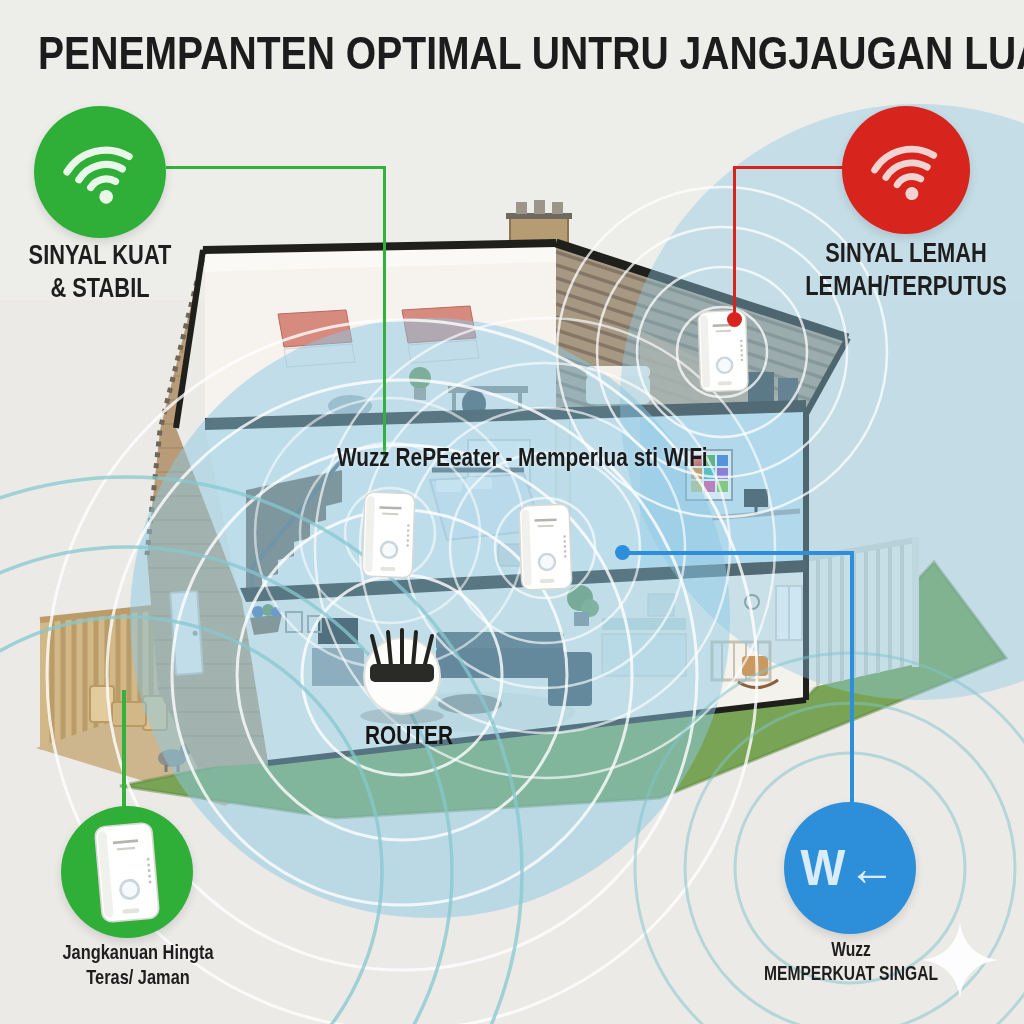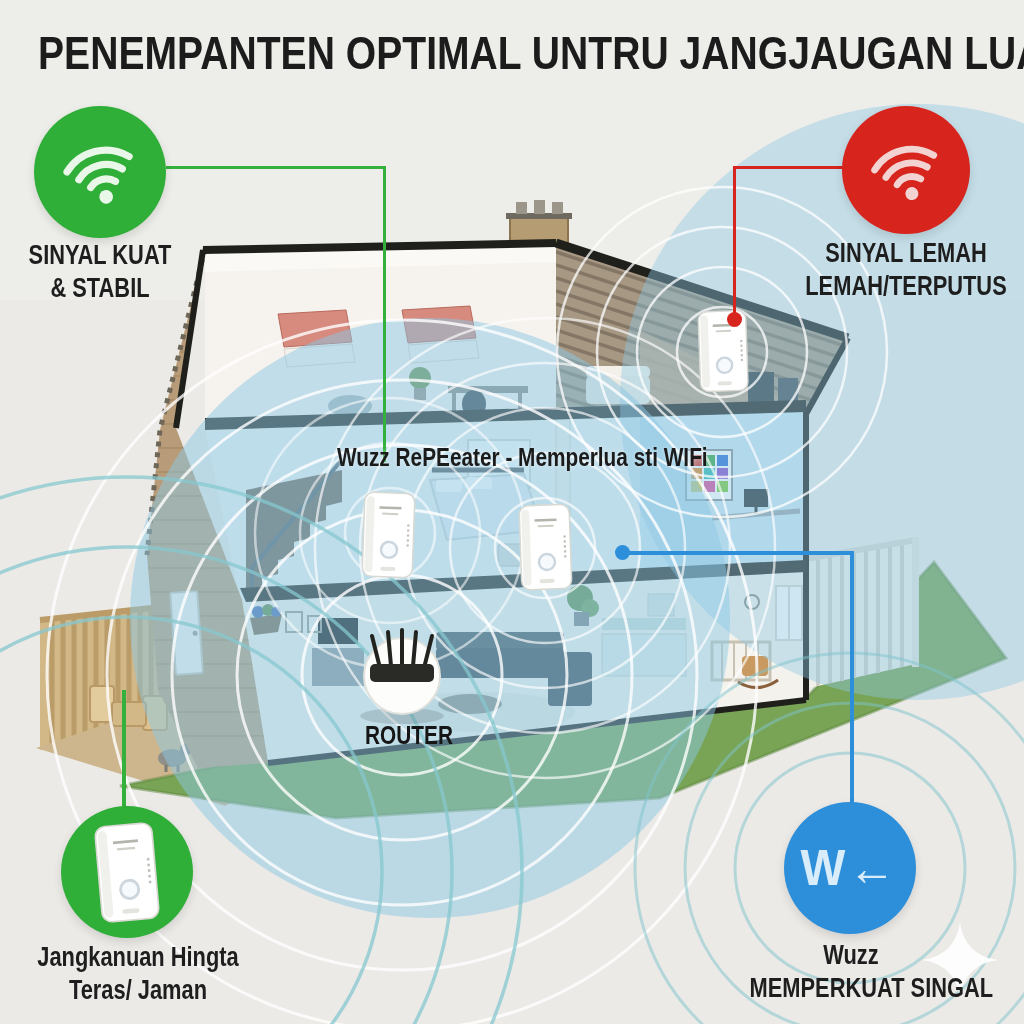--- a/index.html
+++ b/index.html
@@ -440,26 +440,26 @@
   <div class="lbl caps" style="left:-30px;top:238px;width:260px;">
     <span class="ln">SINYAL KUAT</span>
     <span class="ln">&amp; STABIL</span>
   </div>
 
   <div class="lbl caps" style="left:776px;top:236px;width:260px;">
     <span class="ln">SINYAL LEMAH</span>
     <span class="ln">LEMAH/TERPUTUS</span>
   </div>
 
-  <div class="lbl" style="left:3px;top:940px;width:270px;font-size:28px;">
+  <div class="lbl" style="left:3px;top:940px;width:270px;font-size:21px;">
     <span class="ln">Jangkanuan Hingta</span>
     <span class="ln">Teras/ Jaman</span>
   </div>
 
-  <div class="lbl" style="left:721px;top:938px;width:260px;font-size:28px;">
+  <div class="lbl" style="left:721px;top:938px;width:260px;font-size:20px;">
     <span class="ln">Wuzz</span>
     <span class="ln">MEMPERKUAT SINGAL</span>
   </div>
 
   <div class="caption" style="left:297px;top:442px;width:400px;">Wuzz RePEeater - Memperlua sti WIFi</div>
 
   <div class="router-lbl" style="left:329px;top:720px;width:160px;">ROUTER</div>
 
 </div>
 

